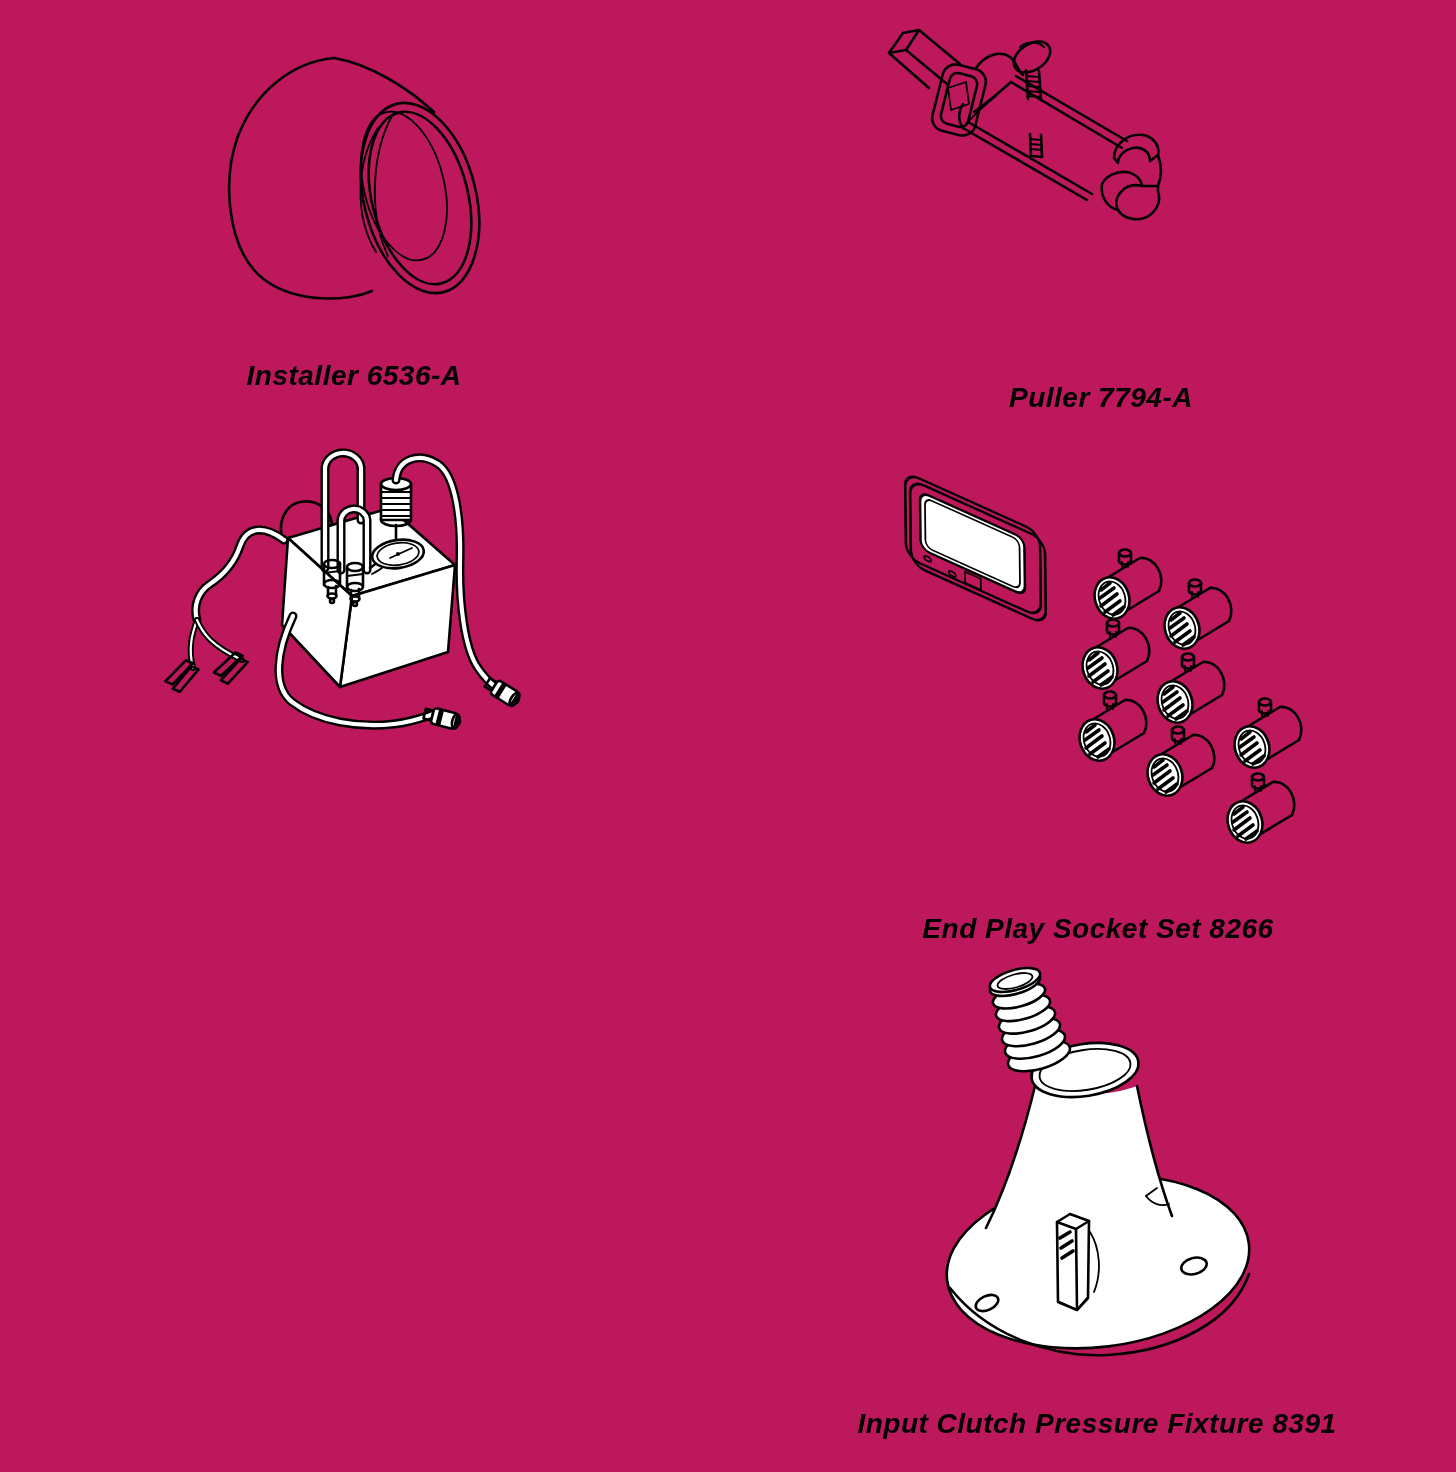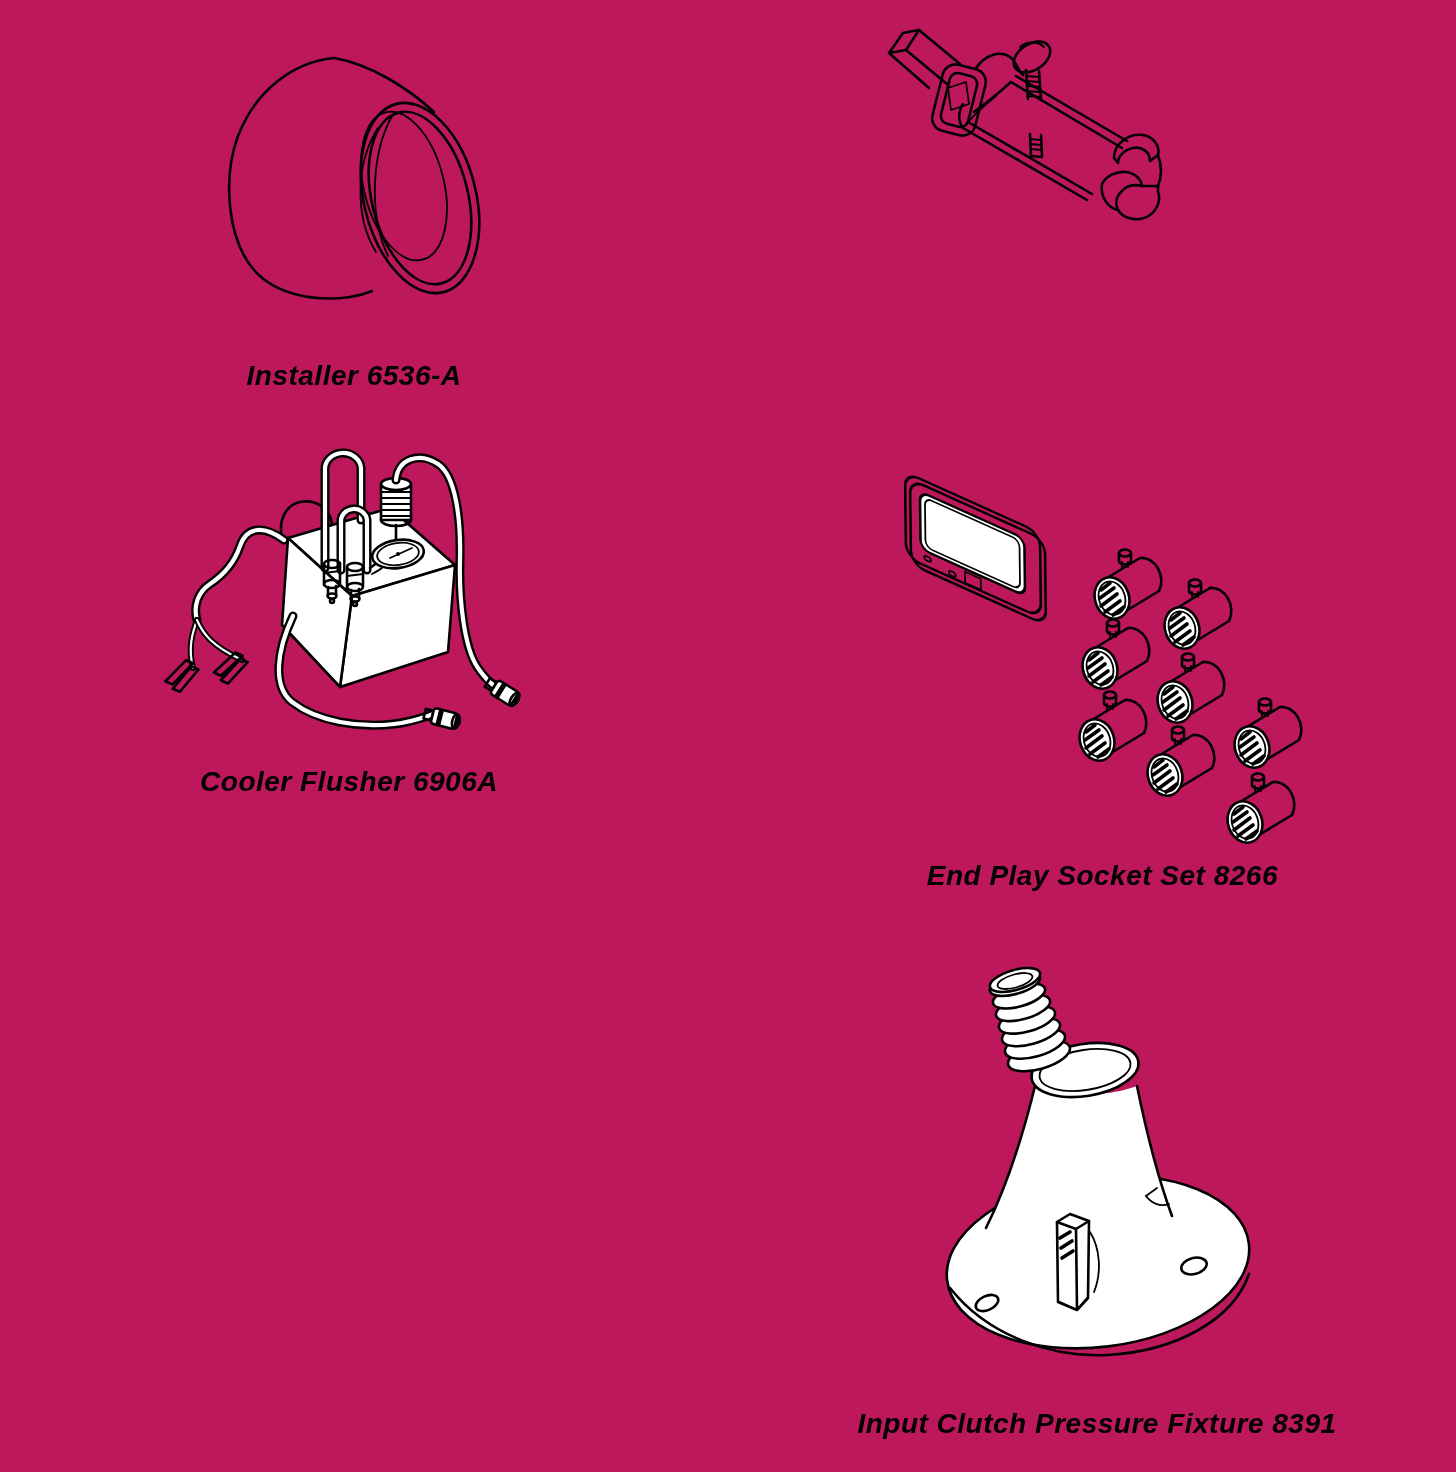--- a/index.html
+++ b/index.html
@@ -88,20 +88,21 @@
         <path d="M 1031,156 L 1042,157"></path>
       </g>
       <g>
         <path d="M 1114,158 C 1114,144 1128,133 1143,135 C 1154,137 1160,146 1158,155 L 1150,161 C 1150,152 1142,146 1133,148 C 1124,150 1118,156 1118,163 Z"></path>
         <path d="M 1158,155 C 1162,166 1162,176 1158,186"></path>
         <path d="M 1102,184 C 1106,176 1116,171 1126,172 C 1135,173 1141,179 1142,186 C 1134,184 1126,186 1121,192 C 1116,197 1115,204 1118,210 C 1108,208 1100,197 1102,184 Z"></path>
         <path d="M 1118,210 C 1124,220 1140,222 1150,215 C 1158,209 1161,199 1158,192 L 1158,186 L 1142,186"></path>
       </g>
     </svg>
   </div>
+  <div class="caption" style="left:941px;top:382px;width:320px;">Puller 7794-A</div>
 
   <div class="fig" style="left:150px;top:430px;width:420px;height:320px;">
     <svg width="420" height="320" viewBox="150 430 420 320">
       <g>
         <path class="fw" d="M 288,538 L 390,508 L 455,565 L 352,596 Z"></path>
         <path class="fw" d="M 352,596 L 455,565 L 448,652 L 340,687 Z"></path>
         <path class="fw" d="M 288,538 L 352,596 L 340,687 L 282,625 Z"></path>
       </g>
       <path d="M 282,538 C 278,520 286,505 300,502 C 316,499 330,508 332,524"></path>
       <g>
@@ -180,21 +181,20 @@
       </g>
       <g transform="translate(446,719) rotate(14)">
         <path d="M -22,-5 L -14,-5 L -14,5 L -22,5 Z"></path>
         <rect class="fw" x="-14" y="-8" width="24" height="16" rx="3"></rect>
         <rect class="fb" x="-9" y="-7.5" width="5" height="15"></rect>
         <ellipse cx="10" cy="0" rx="3.5" ry="7.5"></ellipse>
         <ellipse cx="13" cy="0" rx="1.5" ry="3" class="thin"></ellipse>
       </g>
     </svg>
   </div>
-  <div class="caption" style="left:189px;top:766px;width:320px;">Cooler Flusher 6906A</div>
 
   <div class="fig" style="left:890px;top:455px;width:430px;height:415px;">
     <svg width="430" height="415" viewBox="890 455 430 415">
       <defs>
         <g id="socket">
           <path d="M -5,-20 L 28,-40"></path>
           <path d="M 14,13 L 47,-7"></path>
           <path d="M 28,-40 A 17,21 -18 0 1 47,-7"></path>
           <ellipse class="fw" cx="0" cy="0" rx="17" ry="21" transform="rotate(-18)"></ellipse>
           <ellipse cx="0" cy="0" rx="13" ry="17" transform="rotate(-18)" class="thin"></ellipse>
@@ -221,21 +221,21 @@
       <use href="#socket" transform="translate(1112,598)"></use>
       <use href="#socket" transform="translate(1182,628)"></use>
       <use href="#socket" transform="translate(1100,668)"></use>
       <use href="#socket" transform="translate(1175,702)"></use>
       <use href="#socket" transform="translate(1097,740)"></use>
       <use href="#socket" transform="translate(1165,775)"></use>
       <use href="#socket" transform="translate(1252,747)"></use>
       <use href="#socket" transform="translate(1245,822)"></use>
     </svg>
   </div>
-  <div class="caption" style="left:918px;top:860px;width:360px;text-align:right;">End Play Socket Set 8266</div>
+  <div class="caption" style="left:918px;top:913px;width:360px;">End Play Socket Set 8266</div>
 
   <div class="fig" style="left:930px;top:950px;width:370px;height:430px;">
     <svg width="370" height="430" viewBox="930 950 370 430">
       <g>
         <ellipse class="fw" cx="1098" cy="1262" rx="152" ry="85" transform="rotate(-7 1098 1262)"></ellipse>
         <path d="M 950,1288 C 988,1336 1052,1358 1108,1355 C 1176,1351 1233,1320 1249,1274"></path>
       </g>
       <g>
         <path class="fw" style="stroke:none" d="M 1036,1080 C 1022,1140 1004,1192 985,1230 C 1020,1214 1070,1206 1110,1210 C 1140,1213 1162,1218 1173,1221 C 1158,1180 1147,1136 1137,1086 C 1105,1098 1066,1096 1036,1080 Z"></path>
         <path d="M 1036,1082 C 1022,1140 1005,1190 986,1228"></path>

